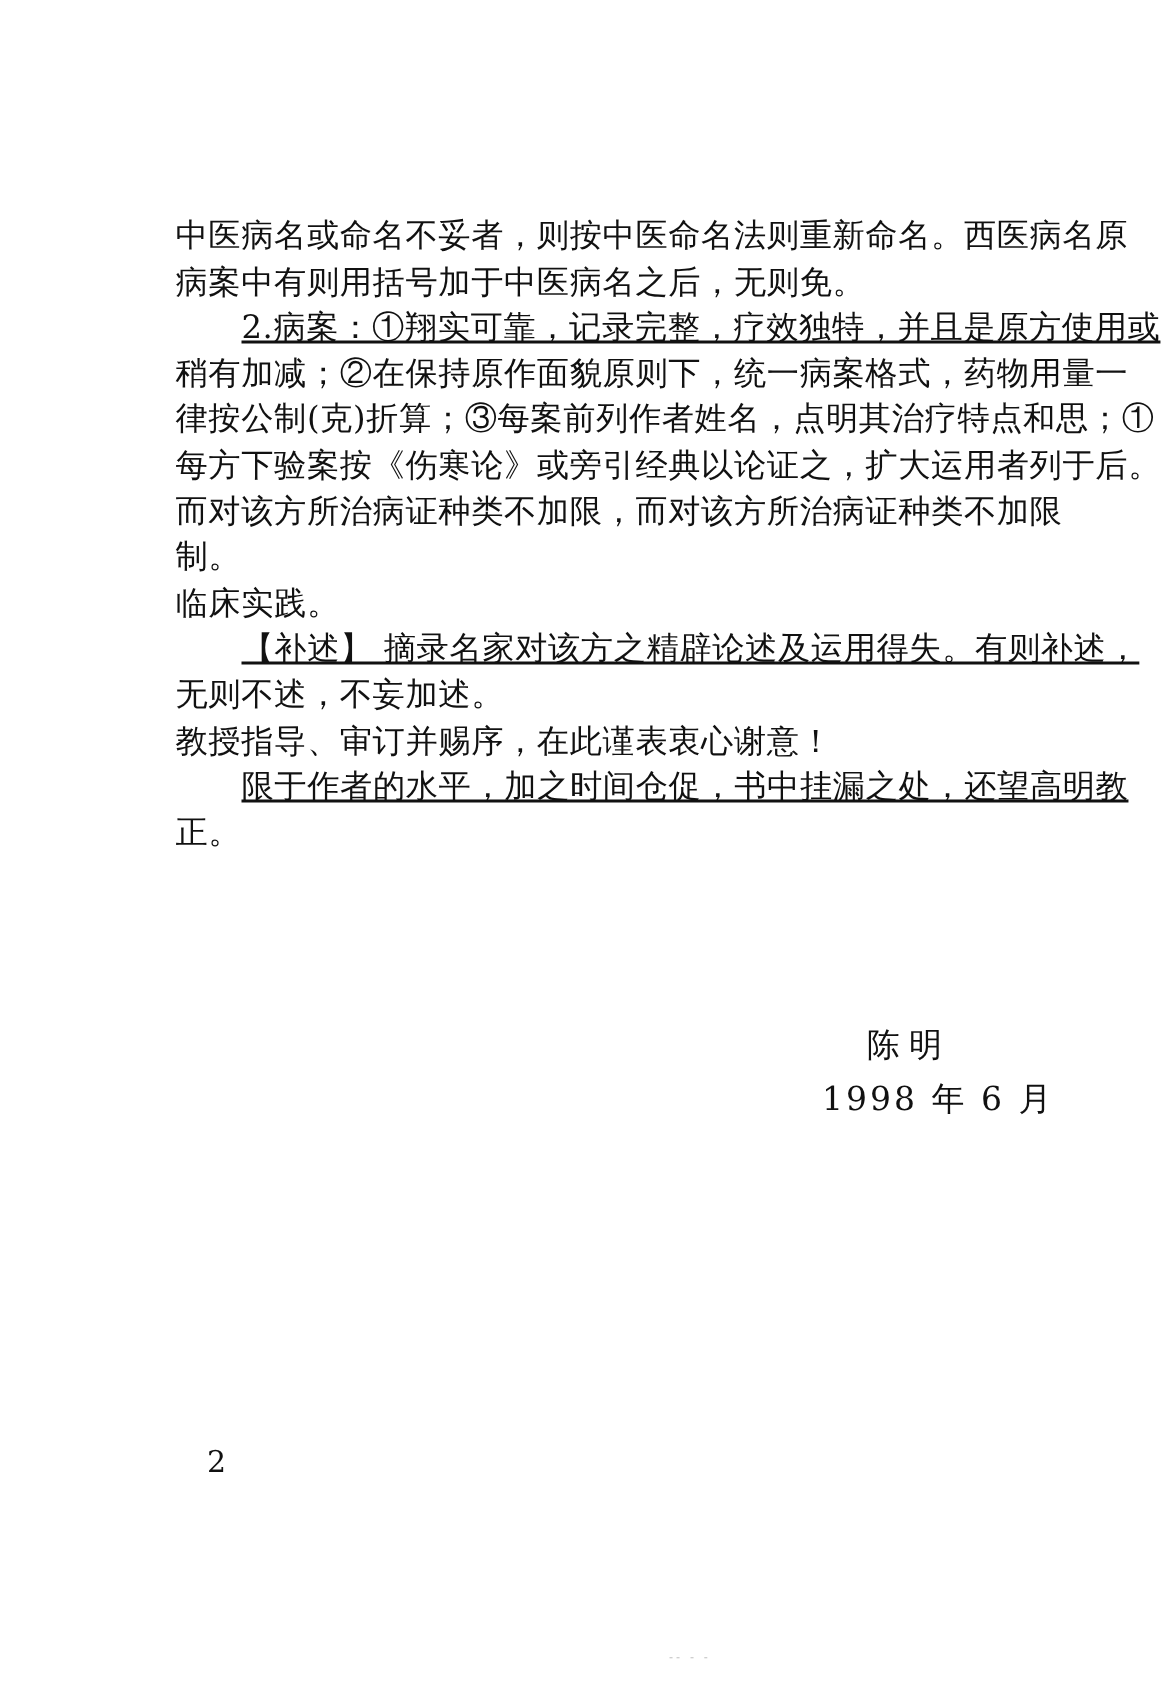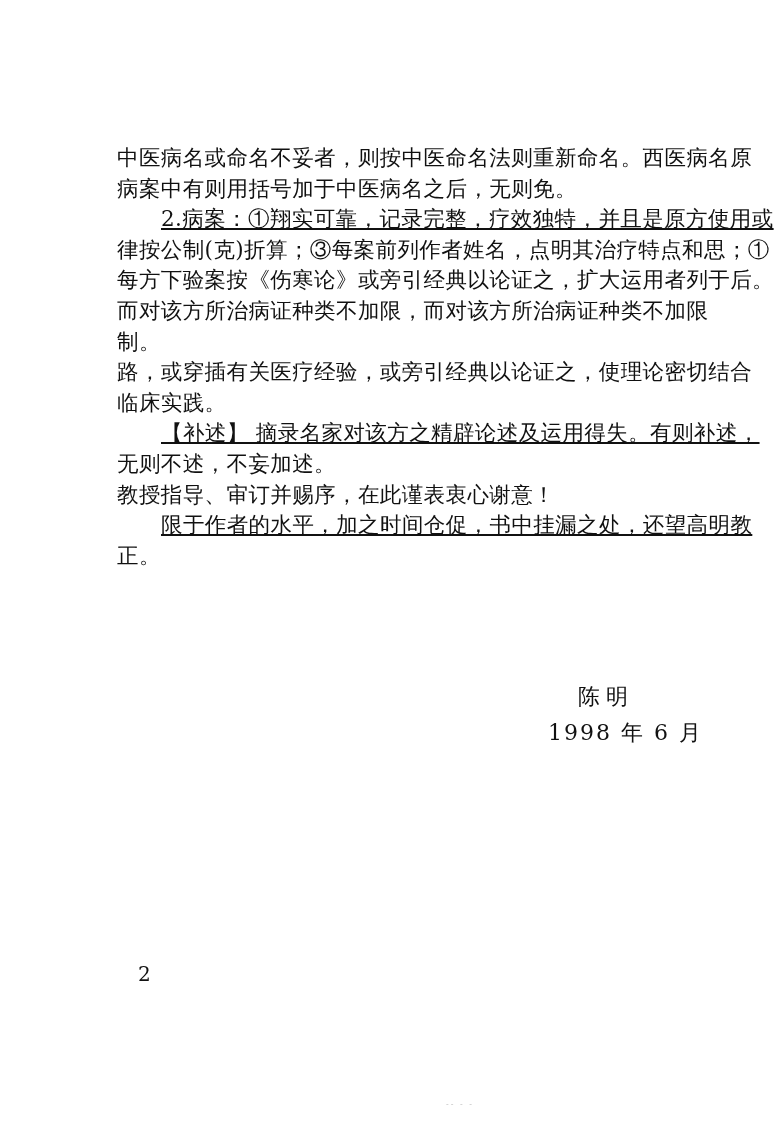--- a/index.html
+++ b/index.html
@@ -15,25 +15,25 @@
   .pagenum { position: absolute; left: 138px; top: 962px; font-size: 20px; }
   .footer-mark { position: absolute; left: 446px; top: 1100px; font-size: 8px; color: #bbb; letter-spacing: 2px; }
 </style>
 </head>
 <body>
 
 <div class="page">
   <div class="line">中医病名或命名不妥者，则按中医命名法则重新命名。西医病名原</div>
   <div class="line">病案中有则用括号加于中医病名之后，无则免。</div>
   <div class="line indent">2.病案：①翔实可靠，记录完整，疗效独特，并且是原方使用或</div>
+  <div class="line">稍有加减；②在保持原作面貌原则下，统一病案格式，药物用量一</div>
   <div class="line">律按公制(克)折算；③每案前列作者姓名，点明其治疗特点和思；①</div>
   <div class="line">每方下验案按《伤寒论》或旁引经典以论证之，扩大运用者列于后。</div>
   <div class="line">而对该方所治病证种类不加限，而对该方所治病证种类不加限</div>
   <div class="line">制。</div>
-  <div class="line">路，或穿插有关医疗经验，或旁引经典以论证之，使理论密切结合</div>
   <div class="line">临床实践。</div>
   <div class="line indent">【补述】 摘录名家对该方之精辟论述及运用得失。有则补述，</div>
   <div class="line">无则不述，不妄加述。</div>
   <div class="line">教授指导、审订并赐序，在此谨表衷心谢意！</div>
   <div class="line indent">限于作者的水平，加之时间仓促，书中挂漏之处，还望高明教</div>
   <div class="line">正。</div>
 </div>
 
 <div class="sig sig-name">陈明</div>
 <div class="sig sig-date">1998 年 6 月</div>

